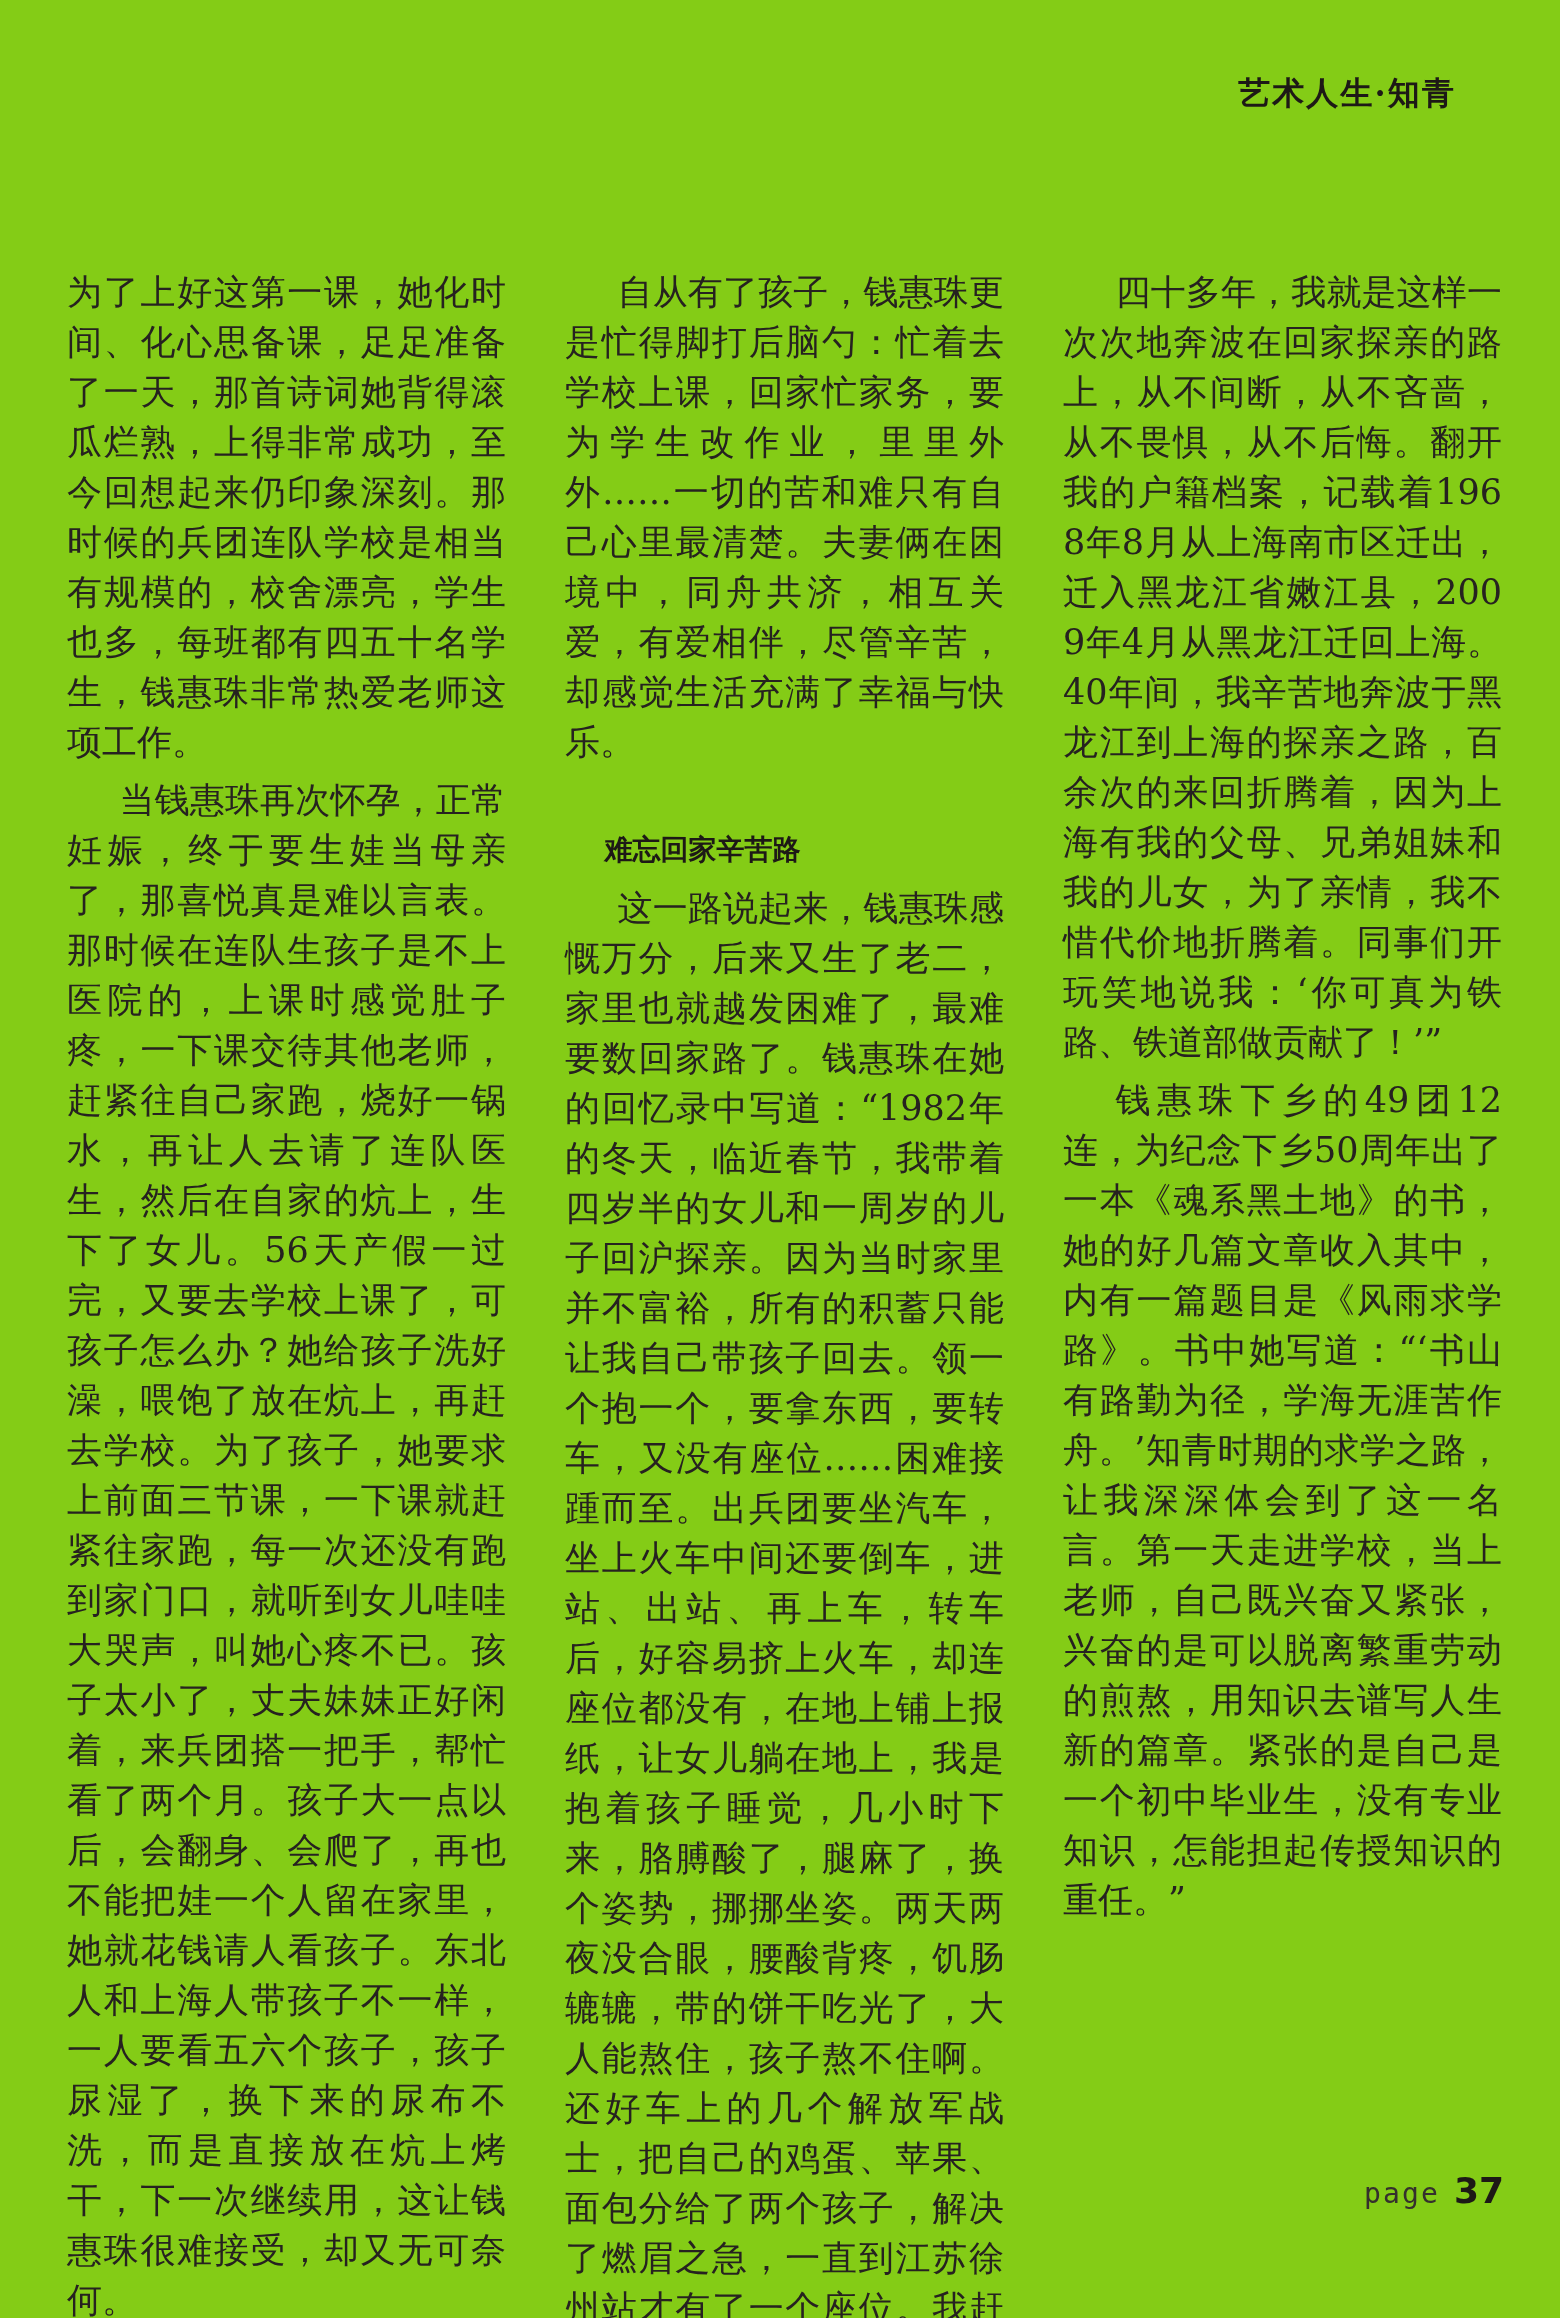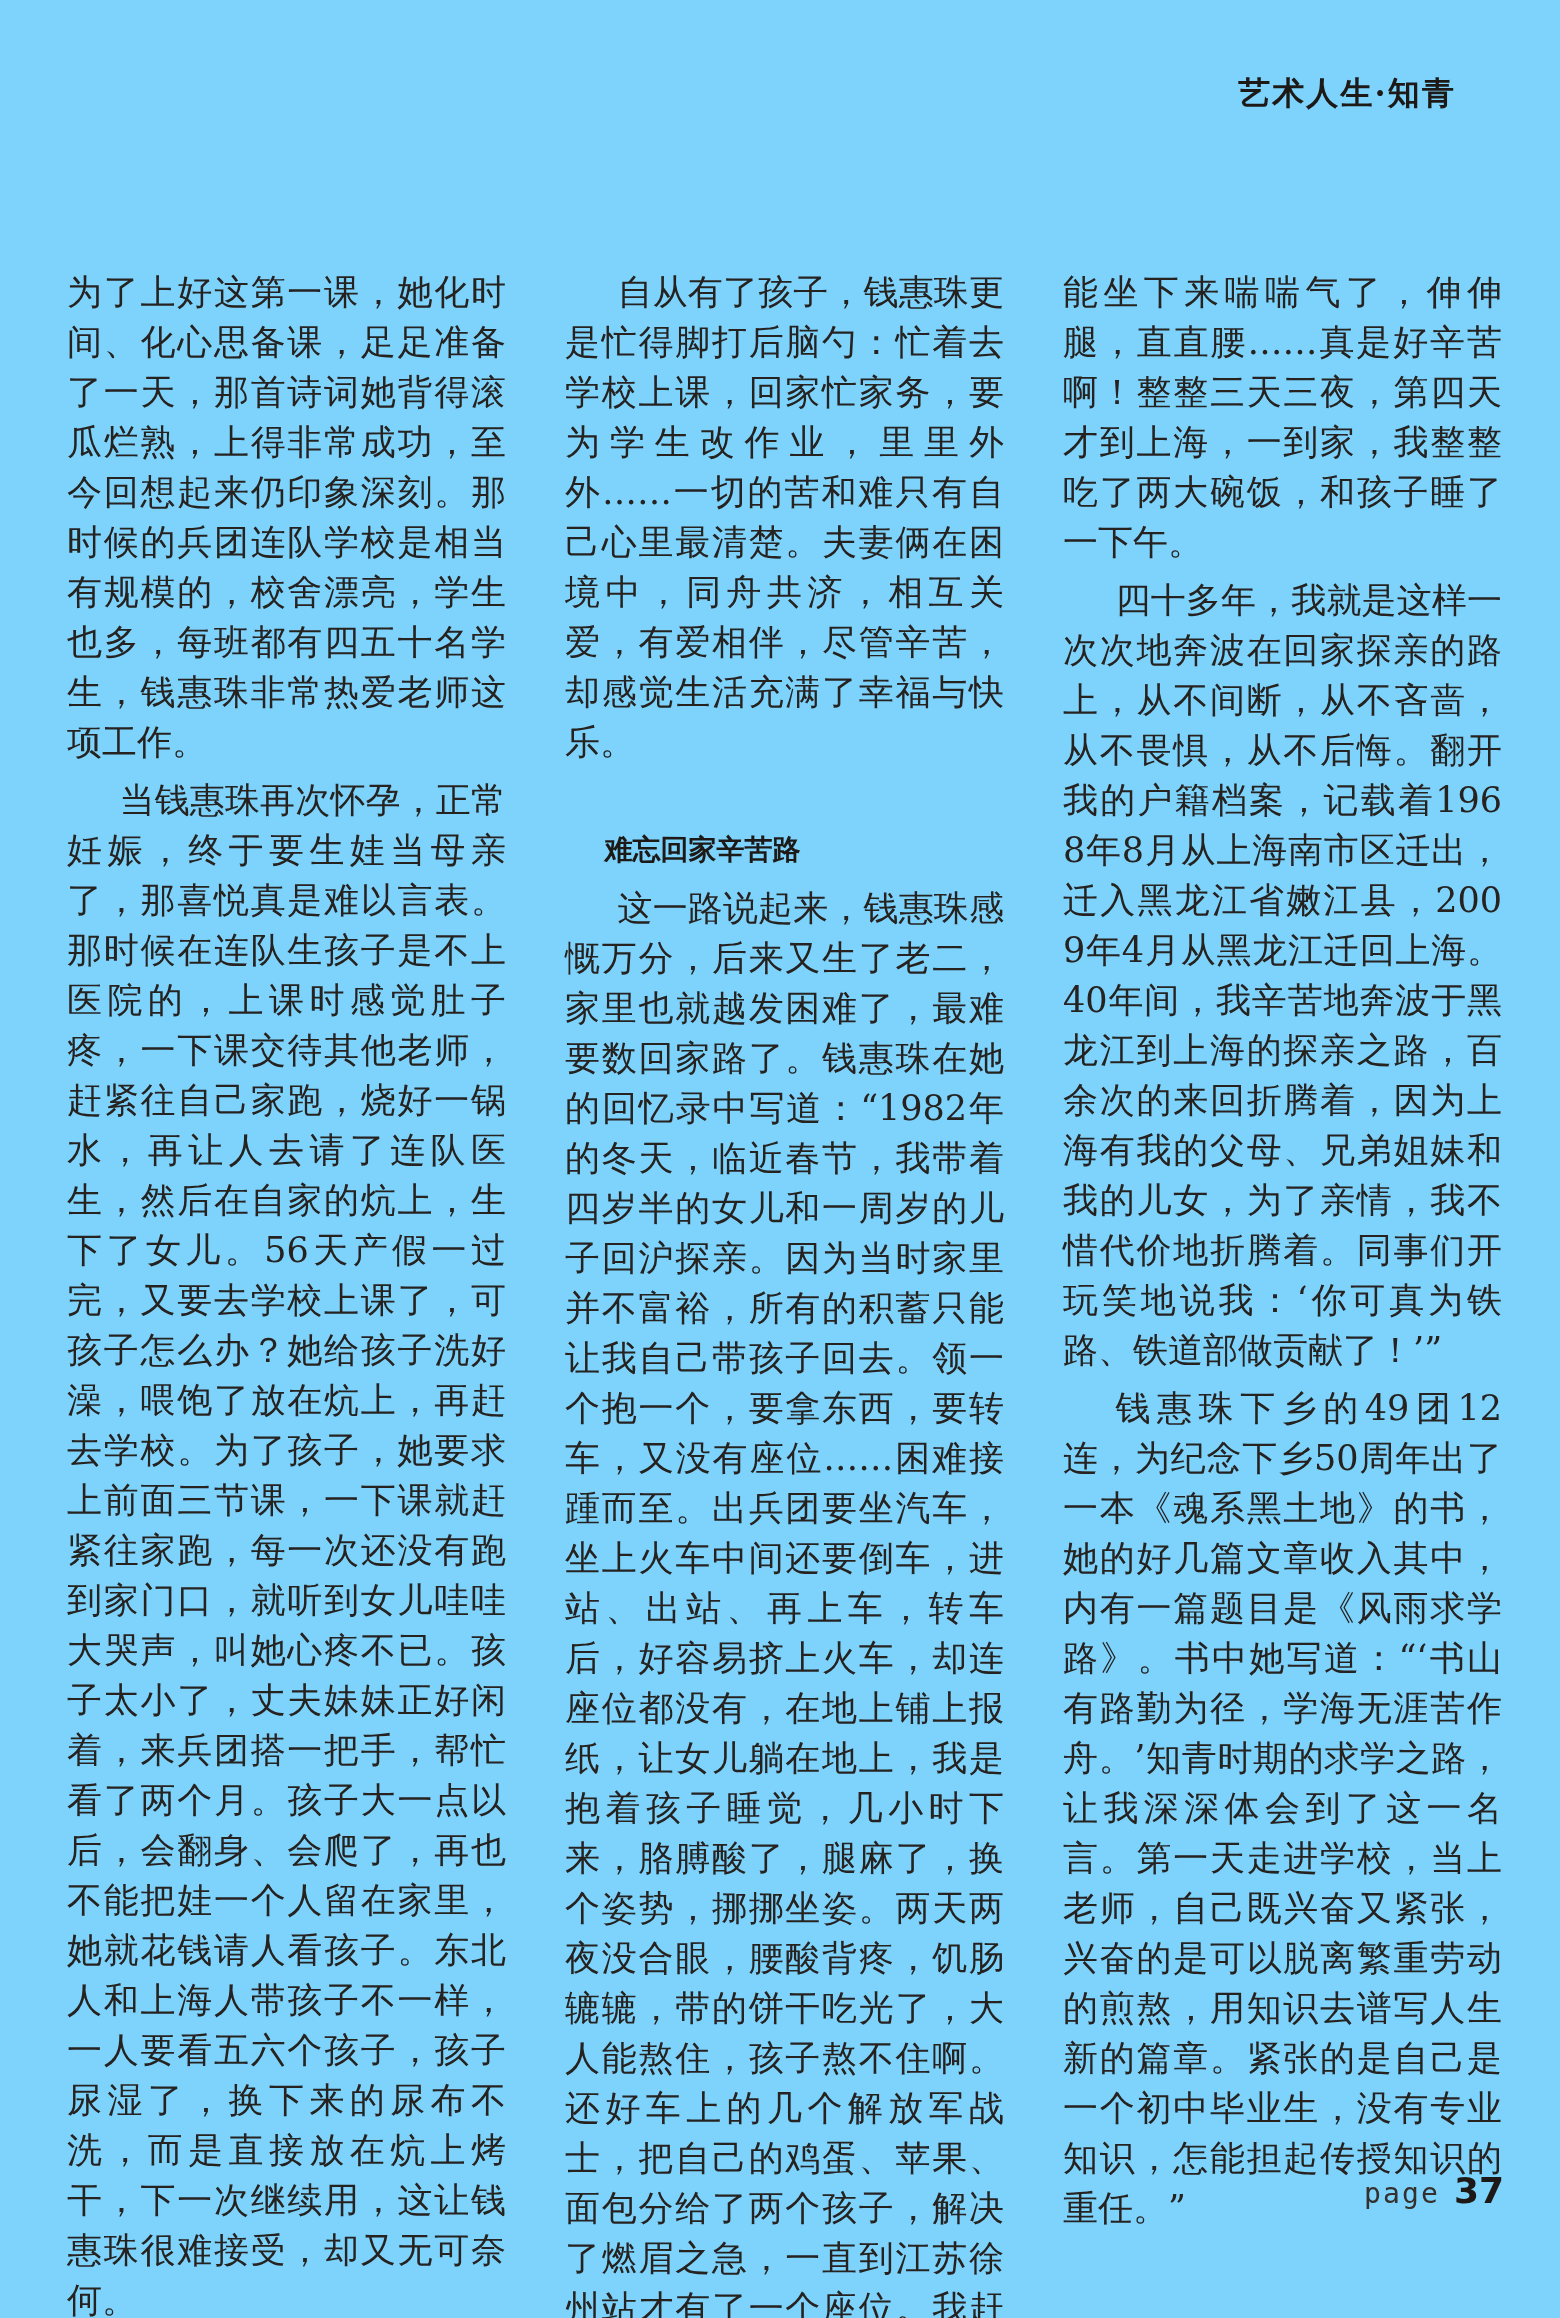--- a/index.html
+++ b/index.html
@@ -1,19 +1,19 @@
 <!DOCTYPE html>
 <html style="font-size:11px"><head>
 <meta charset="utf-8">
 <style>
   html,body{margin:0;padding:0;background:#ffffff;}
   .page{
     position:relative;
     width:1560px;height:2319px;
-    background:#7dd3fc;
+    background:#84cc16;
     overflow:hidden;
     font-family:"DejaVu Serif","Liberation Serif",serif;
     color:#262220;
   }
   .masthead{
     position:absolute;
     top:72px;right:104px;
     font-size:32px;
     font-weight:bold;
     letter-spacing:2.1px;
@@ -82,21 +82,20 @@
       <p class="para indent">当钱惠珠再次怀孕，正常妊娠，终于要生娃当母亲了，那喜悦真是难以言表。那时候在连队生孩子是不上医院的，上课时感觉肚子疼，一下课交待其他老师，赶紧往自己家跑，烧好一锅水，再让人去请了连队医生，然后在自家的炕上，生下了女儿。56天产假一过完，又要去学校上课了，可孩子怎么办？她给孩子洗好澡，喂饱了放在炕上，再赶去学校。为了孩子，她要求上前面三节课，一下课就赶紧往家跑，每一次还没有跑到家门口，就听到女儿哇哇大哭声，叫她心疼不已。孩子太小了，丈夫妹妹正好闲着，来兵团搭一把手，帮忙看了两个月。孩子大一点以后，会翻身、会爬了，再也不能把娃一个人留在家里，她就花钱请人看孩子。东北人和上海人带孩子不一样，一人要看五六个孩子，孩子尿湿了，换下来的尿布不洗，而是直接放在炕上烤干，下一次继续用，这让钱惠珠很难接受，却又无可奈何。</p>
     </section>
 
     <section class="col">
       <p class="para indent">自从有了孩子，钱惠珠更是忙得脚打后脑勺：忙着去学校上课，回家忙家务，要为学生改作业，里里外外……一切的苦和难只有自己心里最清楚。夫妻俩在困境中，同舟共济，相互关爱，有爱相伴，尽管辛苦，却感觉生活充满了幸福与快乐。</p>
       <h2 class="heading">难忘回家辛苦路</h2>
       <p class="para indent">这一路说起来，钱惠珠感慨万分，后来又生了老二，家里也就越发困难了，最难要数回家路了。钱惠珠在她的回忆录中写道：“1982年的冬天，临近春节，我带着四岁半的女儿和一周岁的儿子回沪探亲。因为当时家里并不富裕，所有的积蓄只能让我自己带孩子回去。领一个抱一个，要拿东西，要转车，又没有座位……困难接踵而至。出兵团要坐汽车，坐上火车中间还要倒车，进站、出站、再上车，转车后，好容易挤上火车，却连座位都没有，在地上铺上报纸，让女儿躺在地上，我是抱着孩子睡觉，几小时下来，胳膊酸了，腿麻了，换个姿势，挪挪坐姿。两天两夜没合眼，腰酸背疼，饥肠辘辘，带的饼干吃光了，大人能熬住，孩子熬不住啊。还好车上的几个解放军战士，把自己的鸡蛋、苹果、面包分给了两个孩子，解决了燃眉之急，一直到江苏徐州站才有了一个座位。我赶紧把孩子们安顿好，自己总算</p>
     </section>
 
     <section class="col">
-      <p class="para">能坐下来喘喘气了，伸伸腿，直直腰……真是好辛苦啊！整整三天三夜，第四天才到上海，一到家，我整整吃了两大碗饭，和孩子睡了一下午。</p>
       <p class="para indent">四十多年，我就是这样一次次地奔波在回家探亲的路上，从不间断，从不吝啬，从不畏惧，从不后悔。翻开我的户籍档案，记载着1968年8月从上海南市区迁出，迁入黑龙江省嫩江县，2009年4月从黑龙江迁回上海。40年间，我辛苦地奔波于黑龙江到上海的探亲之路，百余次的来回折腾着，因为上海有我的父母、兄弟姐妹和我的儿女，为了亲情，我不惜代价地折腾着。同事们开玩笑地说我：‘你可真为铁路、铁道部做贡献了！’”</p>
       <p class="para indent">钱惠珠下乡的49团12连，为纪念下乡50周年出了一本《魂系黑土地》的书，她的好几篇文章收入其中，内有一篇题目是《风雨求学路》。书中她写道：“‘书山有路勤为径，学海无涯苦作舟。’知青时期的求学之路，让我深深体会到了这一名言。第一天走进学校，当上老师，自己既兴奋又紧张，兴奋的是可以脱离繁重劳动的煎熬，用知识去谱写人生新的篇章。紧张的是自己是一个初中毕业生，没有专业知识，怎能担起传授知识的重任。”</p>
     </section>
 
   </div>
 
   <div class="folio">
     <span class="label">page</span>
     <span class="num">37</span>
   </div>

